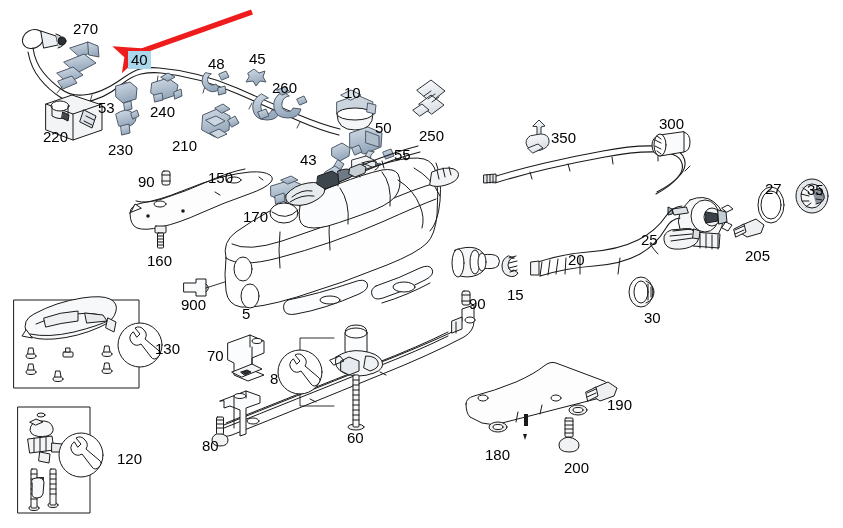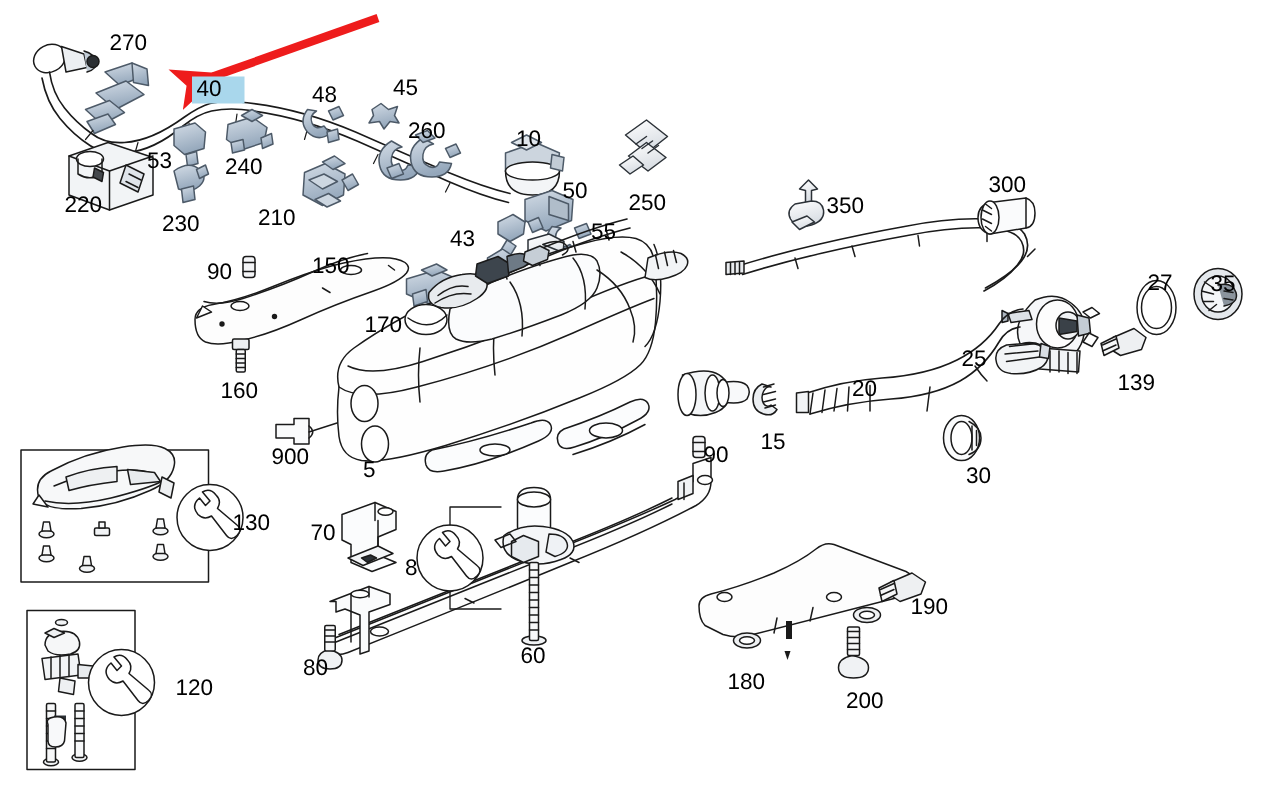--- a/index.html
+++ b/index.html
@@ -3,21 +3,21 @@
 <meta charset="utf-8">
 <style>
   html,body{margin:0;padding:0;background:#ffffff;}
   body{width:843px;height:528px;overflow:hidden;
        font-family:"Liberation Sans",sans-serif;color:#000;}
   #stage{position:relative;width:843px;height:528px;background:#fff;}
   #art{position:absolute;left:0;top:0;width:843px;height:528px;}
   .lbl{position:absolute;font-family:"Liberation Sans",sans-serif;
        font-size:15px;line-height:15px;color:#000;white-space:nowrap;
        letter-spacing:0px;}
-  .lbl.hl{background:#a9d7ec;padding:1px 15px 2px 3px;}
+  .lbl.hl{background:#a9d7ec;padding:1px 3px 2px 3px;}
 </style>
 </head>
 <body>
 
 <div id="stage">
 
   <svg id="art" viewBox="0 0 843 528" xmlns="http://www.w3.org/2000/svg">
     <defs>
       <marker id="arrowhead" markerWidth="6" markerHeight="6" refX="1.2" refY="3" orient="auto" markerUnits="strokeWidth">
         <path d="M0,3 L6,0.4 L4.6,3 L6,5.6 Z" fill="#ee1c1c"></path>
@@ -464,21 +464,21 @@
 
     <g>
       <line id="cb-arrow" x1="252" y1="12" x2="142" y2="51" stroke="#ee1c1c" stroke-width="5.5" marker-end="url(#arrowhead)"></line>
     </g>
   </svg>
 
   <div id="labels">
       <div class="lbl" style="left: 73px; top: 21px;">270</div>
       <div class="lbl hl" style="left: 128px; top: 51px; background: rgb(169, 215, 236);">40</div>
       <div class="lbl" style="left: 208px; top: 56px;">48</div>
-      <div class="lbl" style="left: 262px; top: 51px;">45</div>
+      <div class="lbl" style="left: 249px; top: 51px;">45</div>
       <div class="lbl" style="left: 272px; top: 80px;">260</div>
       <div class="lbl" style="left: 98px; top: 100px;">53</div>
       <div class="lbl" style="left: 150px; top: 104px;">240</div>
       <div class="lbl" style="left: 43px; top: 129px;">220</div>
       <div class="lbl" style="left: 108px; top: 142px;">230</div>
       <div class="lbl" style="left: 172px; top: 138px;">210</div>
       <div class="lbl" style="left: 344px; top: 85px;">10</div>
       <div class="lbl" style="left: 375px; top: 120px;">50</div>
       <div class="lbl" style="left: 419px; top: 128px;">250</div>
       <div class="lbl" style="left: 394px; top: 147px;">55</div>
@@ -490,21 +490,21 @@
       <div class="lbl" style="left: 181px; top: 297px;">900</div>
       <div class="lbl" style="left: 242px; top: 306px;">5</div>
       <div class="lbl" style="left: 469px; top: 296px;">90</div>
       <div class="lbl" style="left: 507px; top: 287px;">15</div>
       <div class="lbl" style="left: 568px; top: 252px;">20</div>
       <div class="lbl" style="left: 551px; top: 130px;">350</div>
       <div class="lbl" style="left: 659px; top: 116px;">300</div>
       <div class="lbl" style="left: 765px; top: 181px;">27</div>
       <div class="lbl" style="left: 807px; top: 170px; margin-top: 12px;">35</div>
       <div class="lbl" style="left: 641px; top: 232px;">25</div>
-      <div class="lbl" style="left: 745px; top: 248px;">139</div>
+      <div class="lbl" style="left: 745px; top: 248px;">205</div>
       <div class="lbl" style="left: 644px; top: 310px;">30</div>
       <div class="lbl" style="left: 155px; top: 341px;">130</div>
       <div class="lbl" style="left: 96px; top: 451px; margin-left: 21px;">120</div>
       <div class="lbl" style="left: 207px; top: 348px;">70</div>
       <div class="lbl" style="left: 270px; top: 371px;">8</div>
       <div class="lbl" style="left: 202px; top: 438px;">80</div>
       <div class="lbl" style="left: 347px; top: 430px;">60</div>
       <div class="lbl" style="left: 485px; top: 447px;">180</div>
       <div class="lbl" style="left: 607px; top: 397px;">190</div>
       <div class="lbl" style="left: 564px; top: 460px;">200</div>

